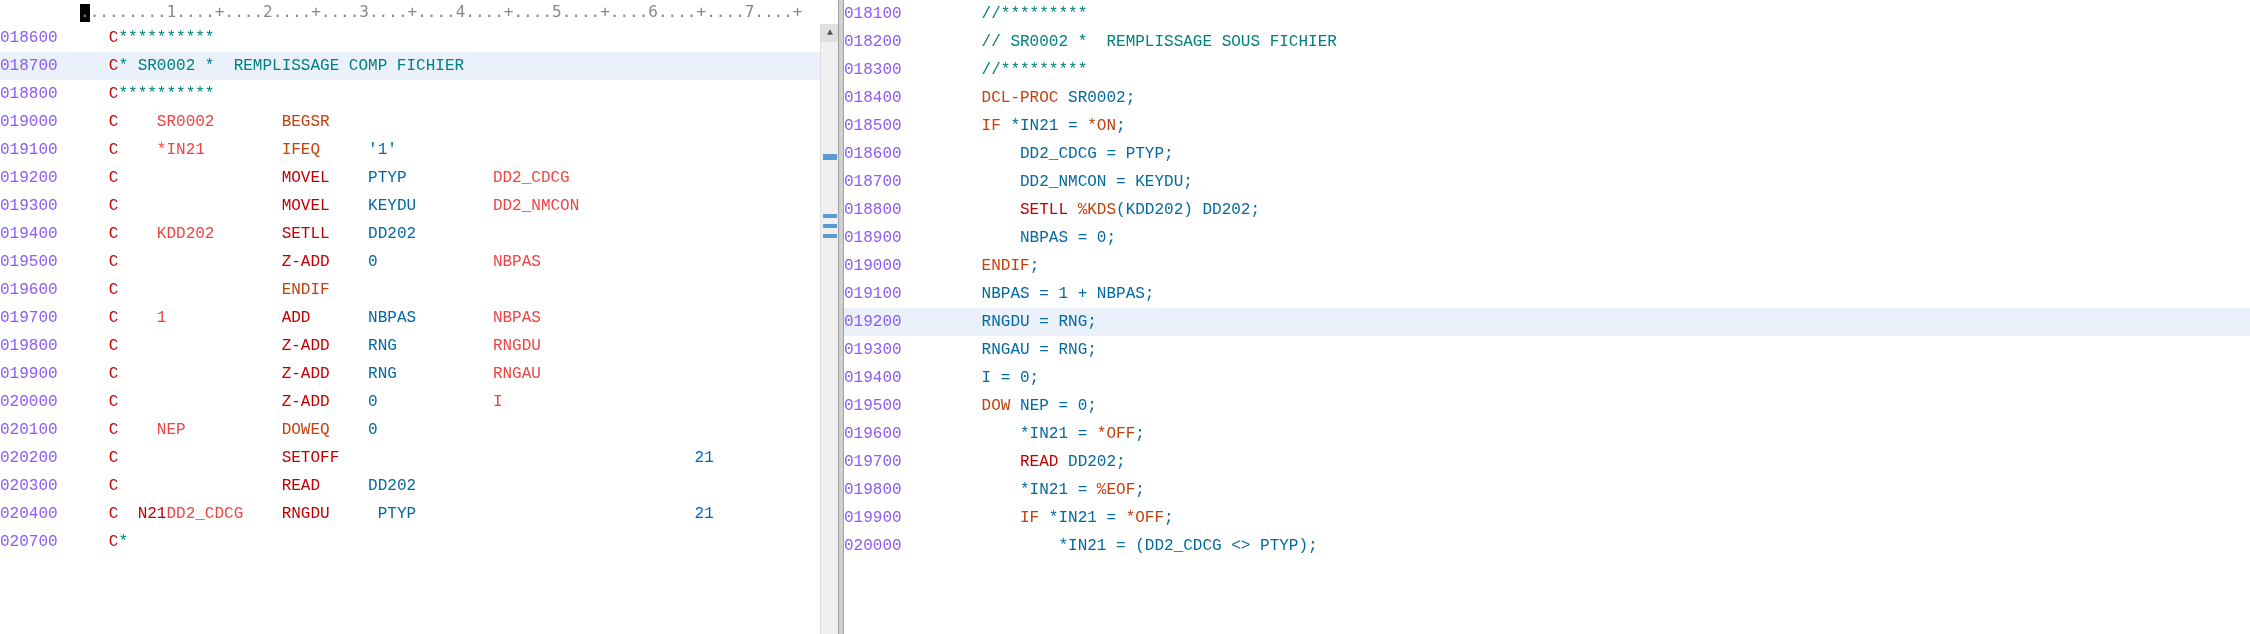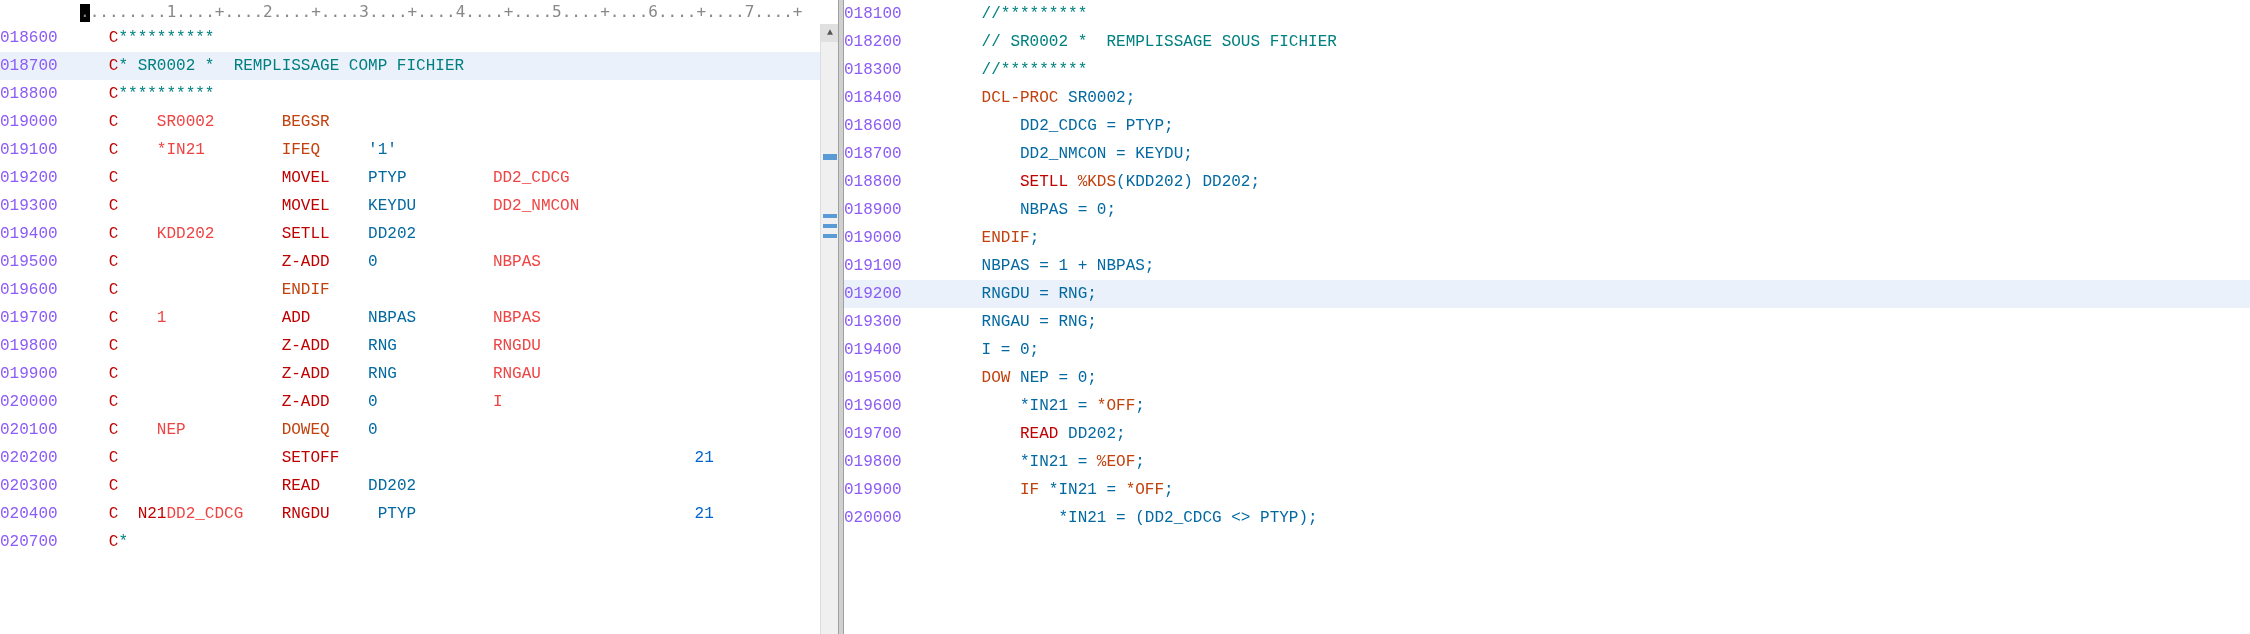--- a/index.html
+++ b/index.html
@@ -216,20 +216,24 @@
         </div>
         <div class="line">
           <span class="lineno">018300</span>
           <span class="content">      <span class="c-teal">//*********</span></span>
         </div>
         <div class="line">
           <span class="lineno">018400</span>
           <span class="content">      <span class="c-purple">DCL-PROC</span><span class="c-black"> SR0002;</span></span>
         </div>
         <div class="line">
+          <span class="lineno">018500</span>
+          <span class="content">      <span class="c-purple">IF</span><span class="c-black"> *IN21 = </span><span class="c-purple">*ON</span><span class="c-black">;</span></span>
+        </div>
+        <div class="line">
           <span class="lineno">018600</span>
           <span class="content">      <span class="c-black">    DD2_CDCG = PTYP;</span></span>
         </div>
         <div class="line">
           <span class="lineno">018700</span>
           <span class="content">      <span class="c-black">    DD2_NMCON = KEYDU;</span></span>
         </div>
         <div class="line">
           <span class="lineno">018800</span>
           <span class="content">      <span class="c-black">    </span><span class="c-red">SETLL</span><span class="c-black"> </span><span class="c-purple">%KDS</span><span class="c-black">(KDD202) DD202;</span></span>

